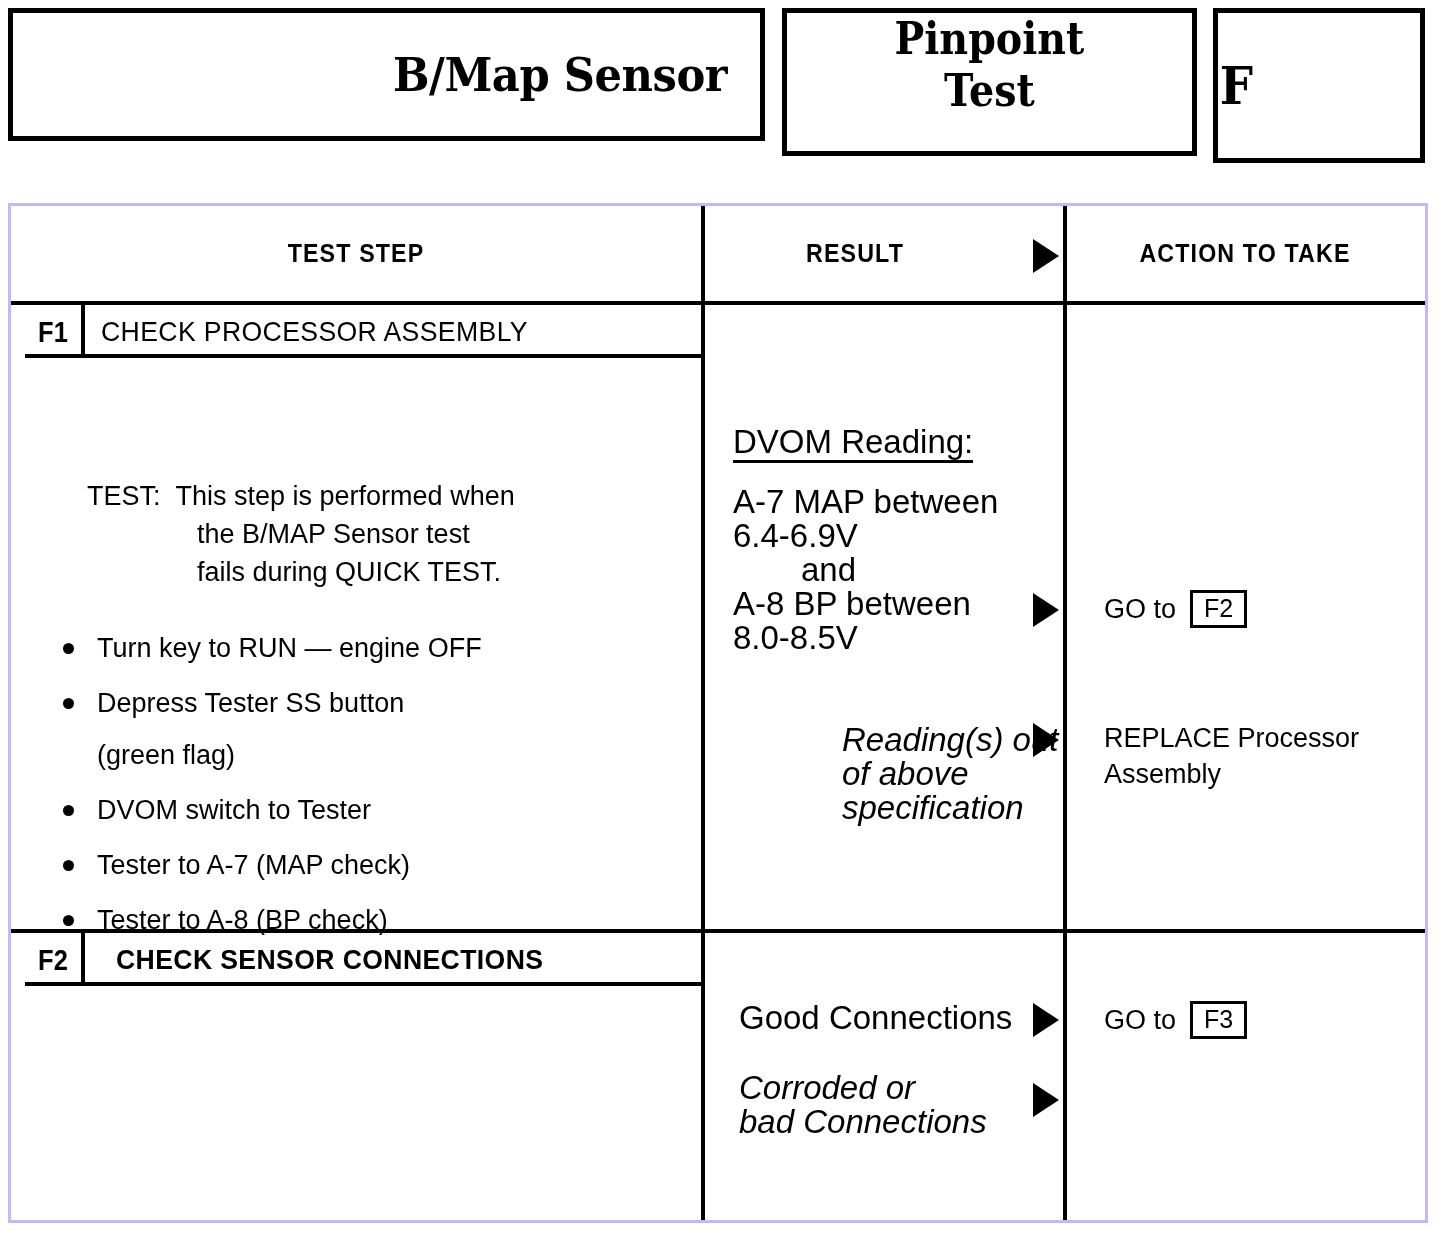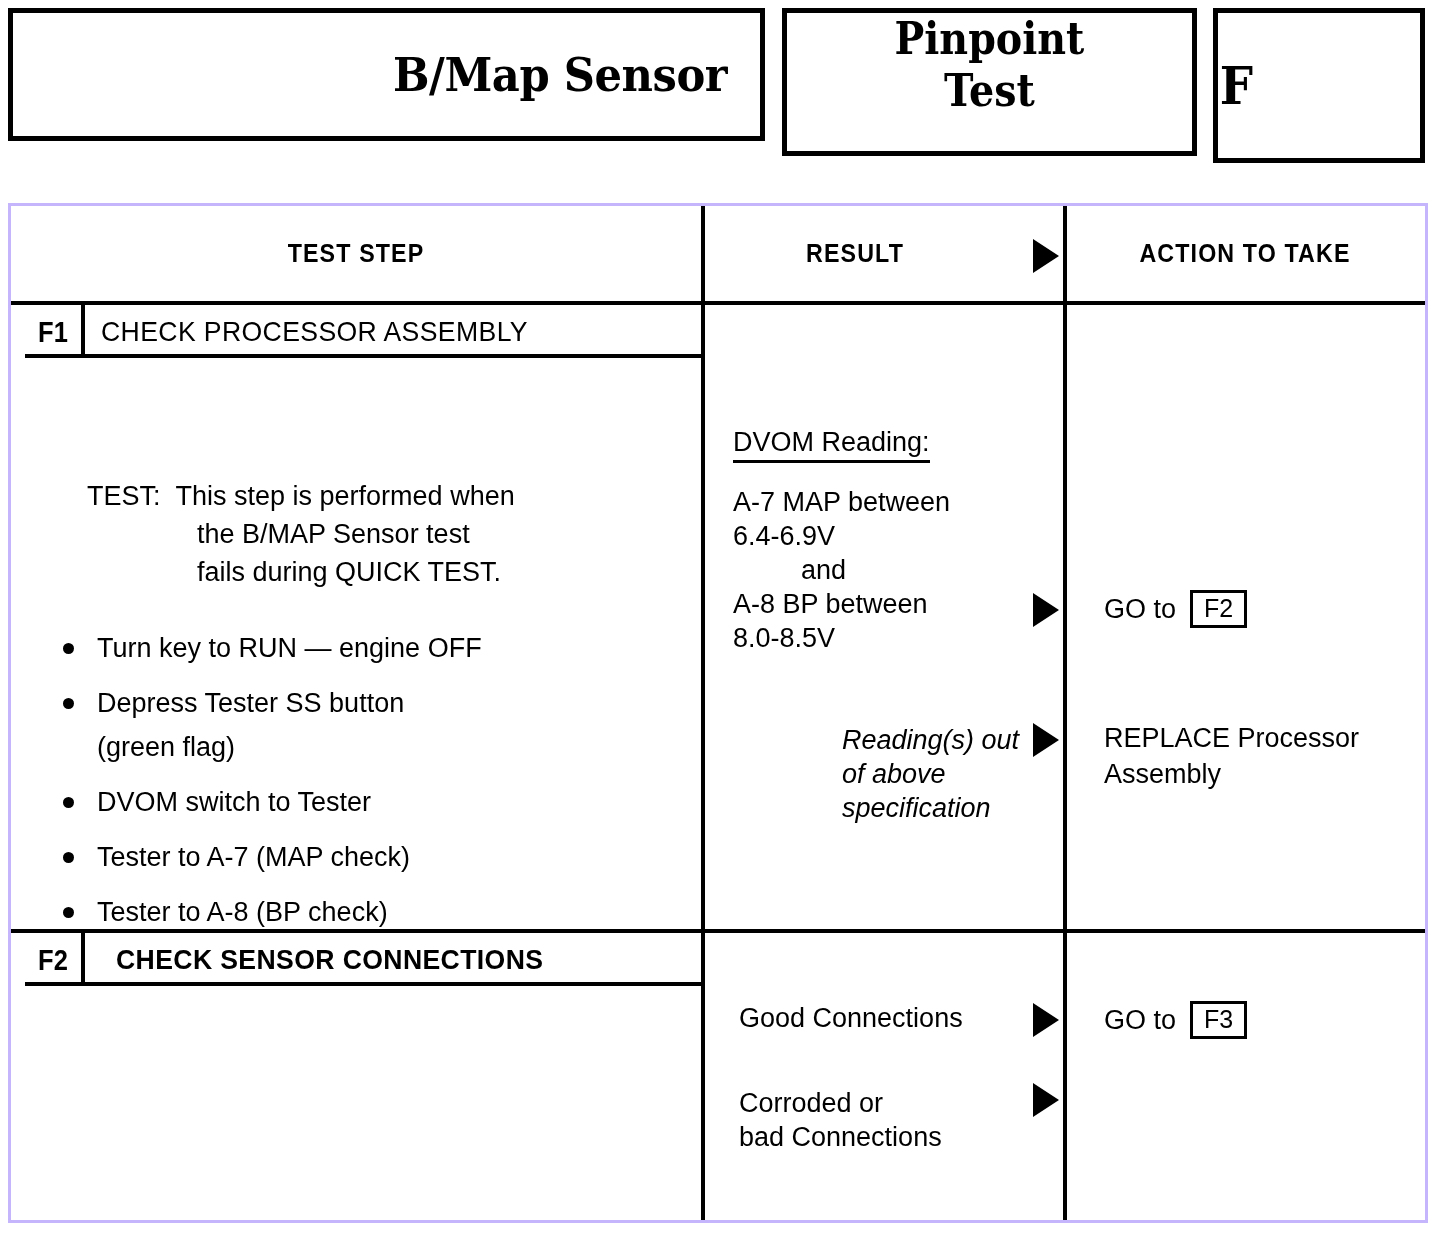--- a/index.html
+++ b/index.html
@@ -248,35 +248,35 @@
     font-size: 27px;
     line-height: 37px;
     margin-bottom: 30px;
     transform: scaleX(0.96);
     transform-origin: left center;
   }
 
   
   .res-block {
     position: absolute;
-    font-size: 27px;
+    font-size: 33px;
     line-height: 34px;
     white-space: nowrap;
   }
   .res-underline {
     display: inline-block;
     border-bottom: 3px solid #000;
     padding-bottom: 1px;
   }
   .res-1 { left: 722px; top: 120px; }
   .res-1 .sp-gap { display: block; height: 22px; }
   .res-1 .ind { padding-left: 68px; }
   .res-2 { left: 831px; top: 418px; font-style: italic; }
   .res-f2a { left: 728px; top: 68px; }
-  .res-f2b { left: 728px; top: 153px; }
+  .res-f2b { left: 728px; top: 138px; font-style: italic; }
 
   
   .act-block {
     position: absolute;
     font-size: 27px;
     line-height: 36px;
     white-space: nowrap;
     display: flex;
     align-items: center;
   }
@@ -354,21 +354,21 @@
       </div>
 
       <div class="note-block">
         <span class="nline"><span>TEST:</span>&nbsp;&nbsp;<span>This step is performed when</span></span>
         <span class="nline nindent">the B/MAP Sensor test</span>
         <span class="nline nindent">fails during QUICK TEST.</span>
       </div>
 
       <ul class="bullets b-f1">
         <li><span class="dot"></span><span>Turn key to RUN — engine OFF</span></li>
-        <li style="margin-bottom:8px"><span class="dot"></span><span>Depress Tester SS button</span></li>
+        <li style="margin-bottom:16px"><span class="dot"></span><span>Depress Tester SS button</span></li>
         <li><span>(green flag)</span></li>
         <li><span class="dot"></span><span>DVOM switch to Tester</span></li>
         <li><span class="dot"></span><span>Tester to A-7 (MAP check)</span></li>
         <li><span class="dot"></span><span>Tester to A-8 (BP check)</span></li>
       </ul>
 
       <div class="res-block res-1">
         <span class="res-underline">DVOM Reading:</span>
         <span class="sp-gap"></span>
         <span style="display:block">A-7   MAP between</span>

